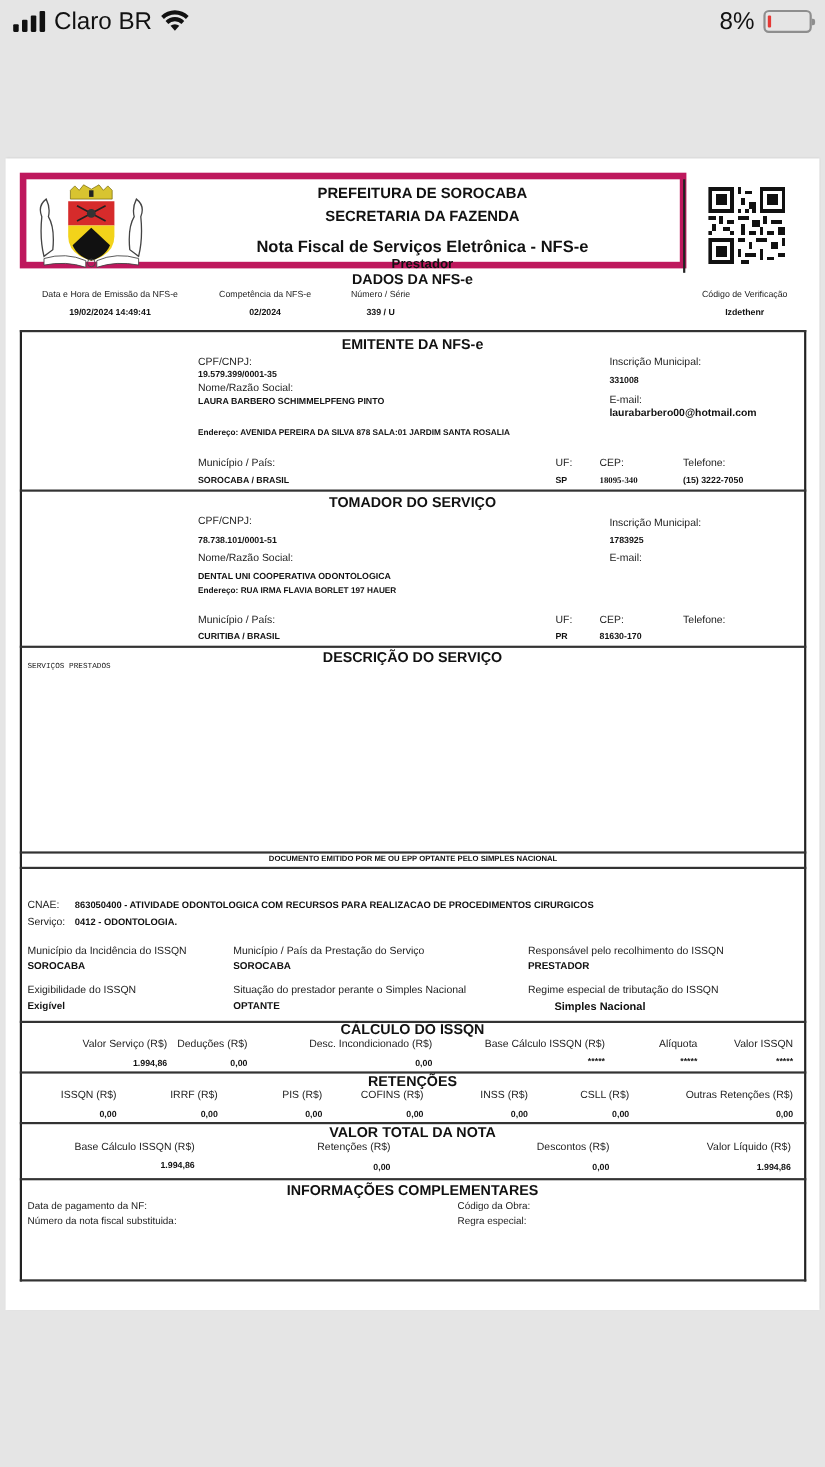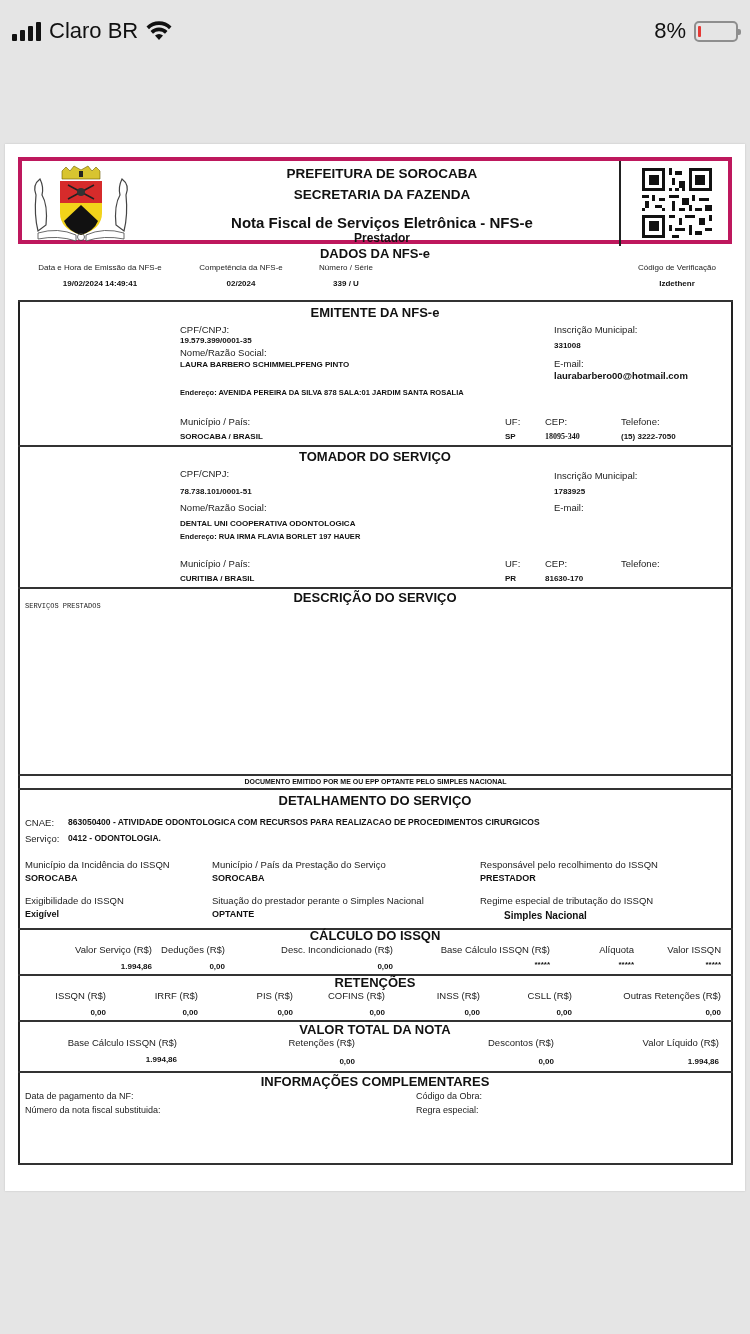--- a/index.html
+++ b/index.html
@@ -1,32 +1,32 @@
 <!DOCTYPE html>
 <html><head>
 <meta charset="utf-8">
 <style>
   * { box-sizing: border-box; margin: 0; padding: 0; }
   html, body { width: 750px; height: 1334px; overflow: hidden; }
   body { background: #e5e5e5; font-family: "Liberation Sans", sans-serif; color: #111; position: relative; }
 
   
-  .statusbar { position: absolute; left: 0; top: 12px; width: 750px; height: 42px; }
+  .statusbar { position: absolute; left: 0; top: 0; width: 750px; height: 42px; }
   .sb-left { position: absolute; left: 12px; top: 6px; display: flex; align-items: center; gap: 8px; font-size: 22px; color: #111; }
   .signal { display: flex; align-items: flex-end; gap: 3px; height: 20px; }
   .signal span { display: block; width: 5px; background: #111; border-radius: 1px; }
   .sb-time { position: absolute; left: 0; right: 0; top: 6px; text-align: center; font-size: 22px; font-weight: bold; letter-spacing: 0.5px; }
   .sb-right { position: absolute; right: 12px; top: 6px; display: flex; align-items: center; gap: 8px; font-size: 22px; }
   .battery { width: 44px; height: 21px; border: 2px solid #8e8e8e; border-radius: 5px; position: relative; }
   .battery::after { content: ""; position: absolute; right: -5px; top: 6px; width: 3px; height: 6px; background: #8e8e8e; border-radius: 0 2px 2px 0; }
   .battery-level { position: absolute; left: 2px; top: 3px; width: 3px; height: 11px; background: #e53935; border-radius: 1px; }
 
   
   .page { position: absolute; left: 5px; top: 144px; width: 740px; height: 1047px; background: #fff; box-shadow: 0 0 2px rgba(0,0,0,0.15); }
-  .hdr-box { position: absolute; left: 13px; top: 13px; width: 714px; height: 87px; border: 4px solid #be185d; }
+  .hdr-box { position: absolute; left: 13px; top: 13px; width: 606px; height: 87px; border: 6px solid #be185d; }
   .qr-divider { position: absolute; left: 597px; top: 0; width: 2px; height: 85px; background: #222; }
   .logo { position: absolute; left: 6px; top: 4px; width: 106px; height: 78px; }
   .hdr-title { position: absolute; left: 150px; width: 420px; text-align: center; font-weight: bold; color: #111; }
   .qr { position: absolute; left: 620px; top: 7px; width: 70px; height: 70px; }
 
   .sec-title { position: absolute; left: 13px; width: 714px; text-align: center; font-weight: bold; font-size: 13px; }
   .lbl { position: absolute; font-size: 9.5px; color: #222; white-space: nowrap; }
   .lbl-sm { position: absolute; font-size: 8px; color: #222; white-space: nowrap; }
   .val { position: absolute; font-size: 9.5px; font-weight: bold; white-space: nowrap; }
   .val-sm { position: absolute; font-size: 8px; font-weight: bold; white-space: nowrap; }
@@ -188,21 +188,20 @@
 
   <div class="hline" style="top:443px;"></div>
 
   <div class="sec-title" style="top:446px;">DESCRIÇÃO DO SERVIÇO</div>
   <div class="mono" style="left:20px;top:458px;">SERVIÇOS PRESTADOS</div>
 
   <div class="hline" style="top:630px;"></div>
   <div class="val-sm ctr" style="left:13px;width:715px;top:634px;font-size:7px;">DOCUMENTO EMITIDO POR ME OU EPP OPTANTE PELO SIMPLES NACIONAL</div>
   <div class="hline" style="top:644px;"></div>
 
-  <div class="sec-title" style="top:649px;">DETALHAMENTO DO SERVIÇO</div>
   <div class="lbl" style="left:20px;top:673px;">CNAE:</div>
   <div class="val-sm" style="left:63px;top:673px;font-size:8.5px;">863050400 - ATIVIDADE ODONTOLOGICA COM RECURSOS PARA REALIZACAO DE PROCEDIMENTOS CIRURGICOS</div>
   <div class="lbl" style="left:20px;top:689px;">Serviço:</div>
   <div class="val-sm" style="left:63px;top:689px;font-size:8.5px;">0412 - ODONTOLOGIA.</div>
 
   <div class="lbl" style="left:20px;top:715px;">Município da Incidência do ISSQN</div>
   <div class="val-sm" style="left:20px;top:729px;font-size:9px;">SOROCABA</div>
   <div class="lbl" style="left:207px;top:715px;">Município / País da Prestação do Serviço</div>
   <div class="val-sm" style="left:207px;top:729px;font-size:9px;">SOROCABA</div>
   <div class="lbl" style="left:475px;top:715px;">Responsável pelo recolhimento do ISSQN</div>

